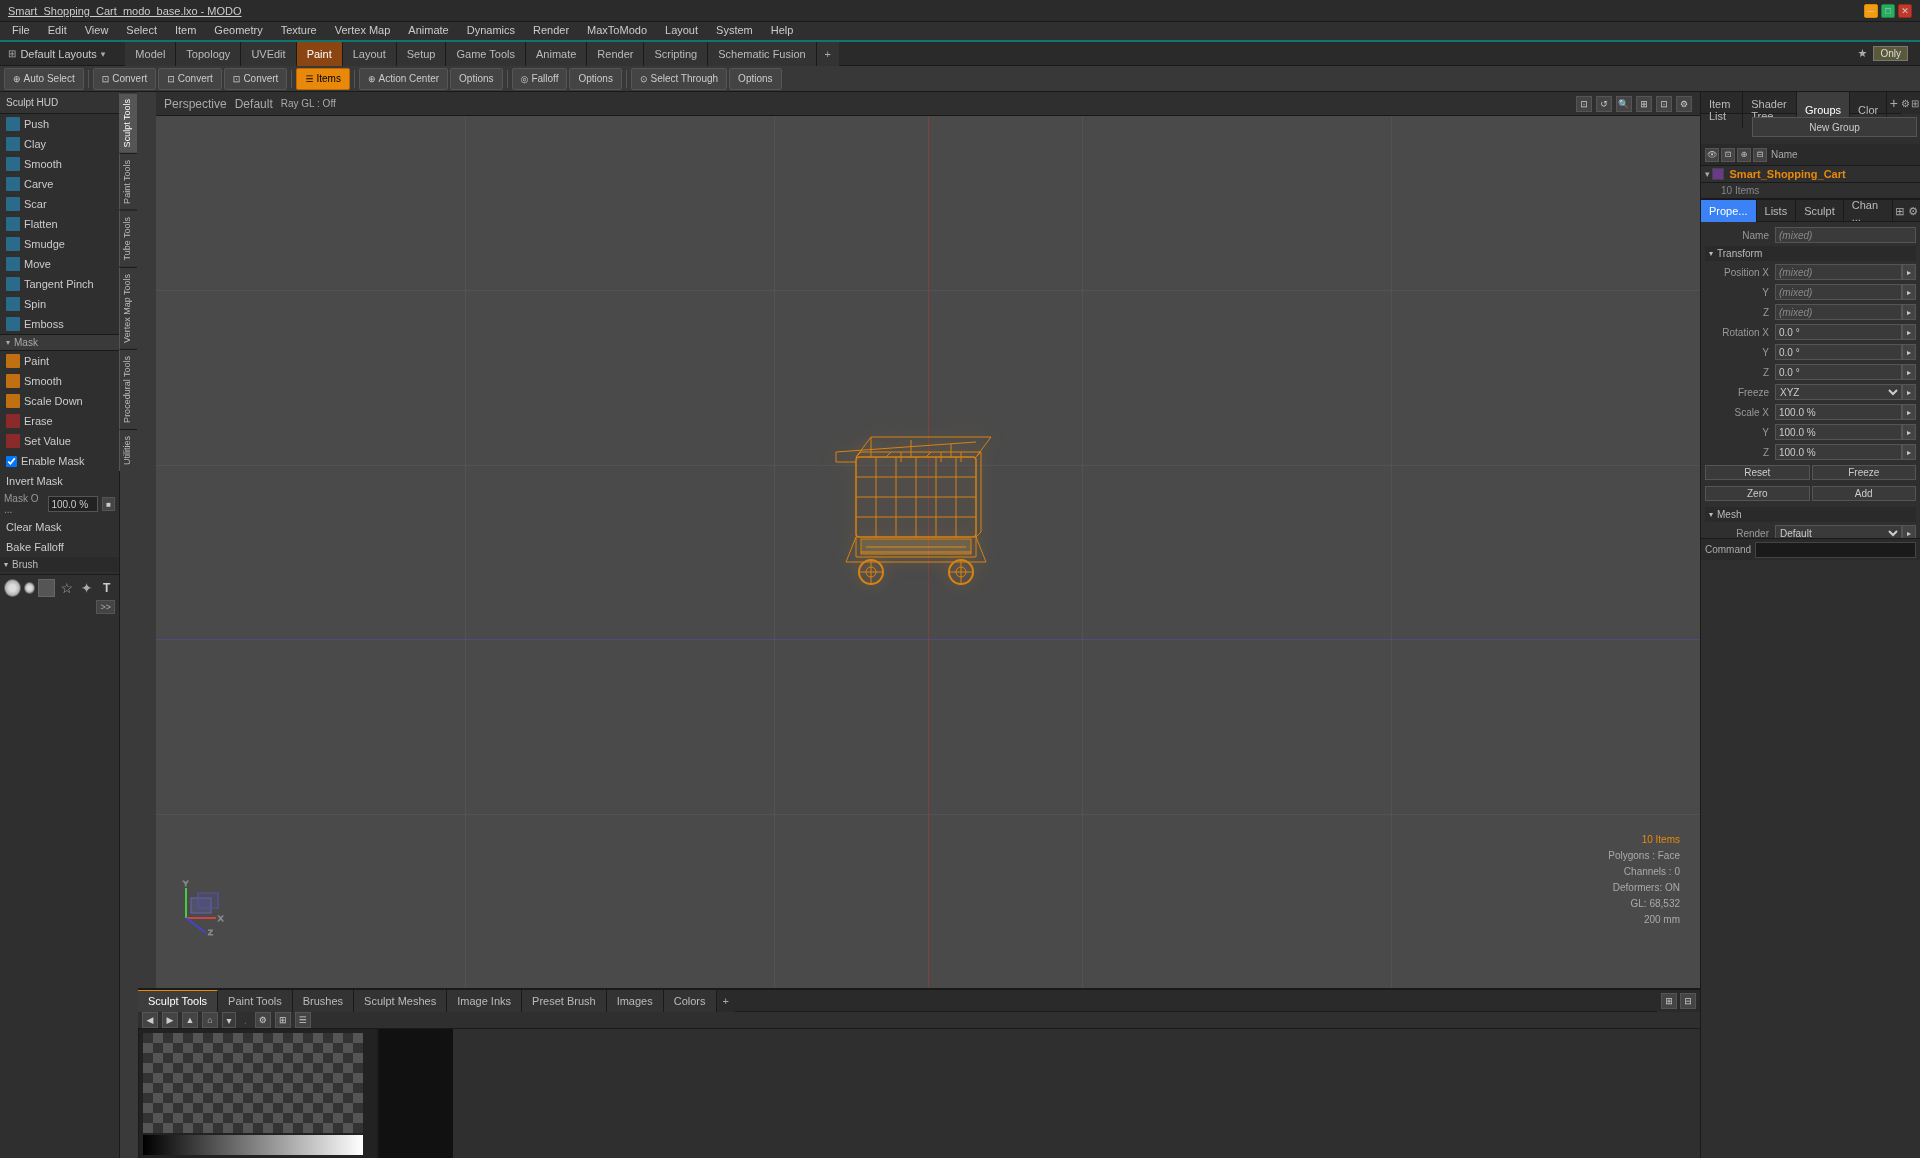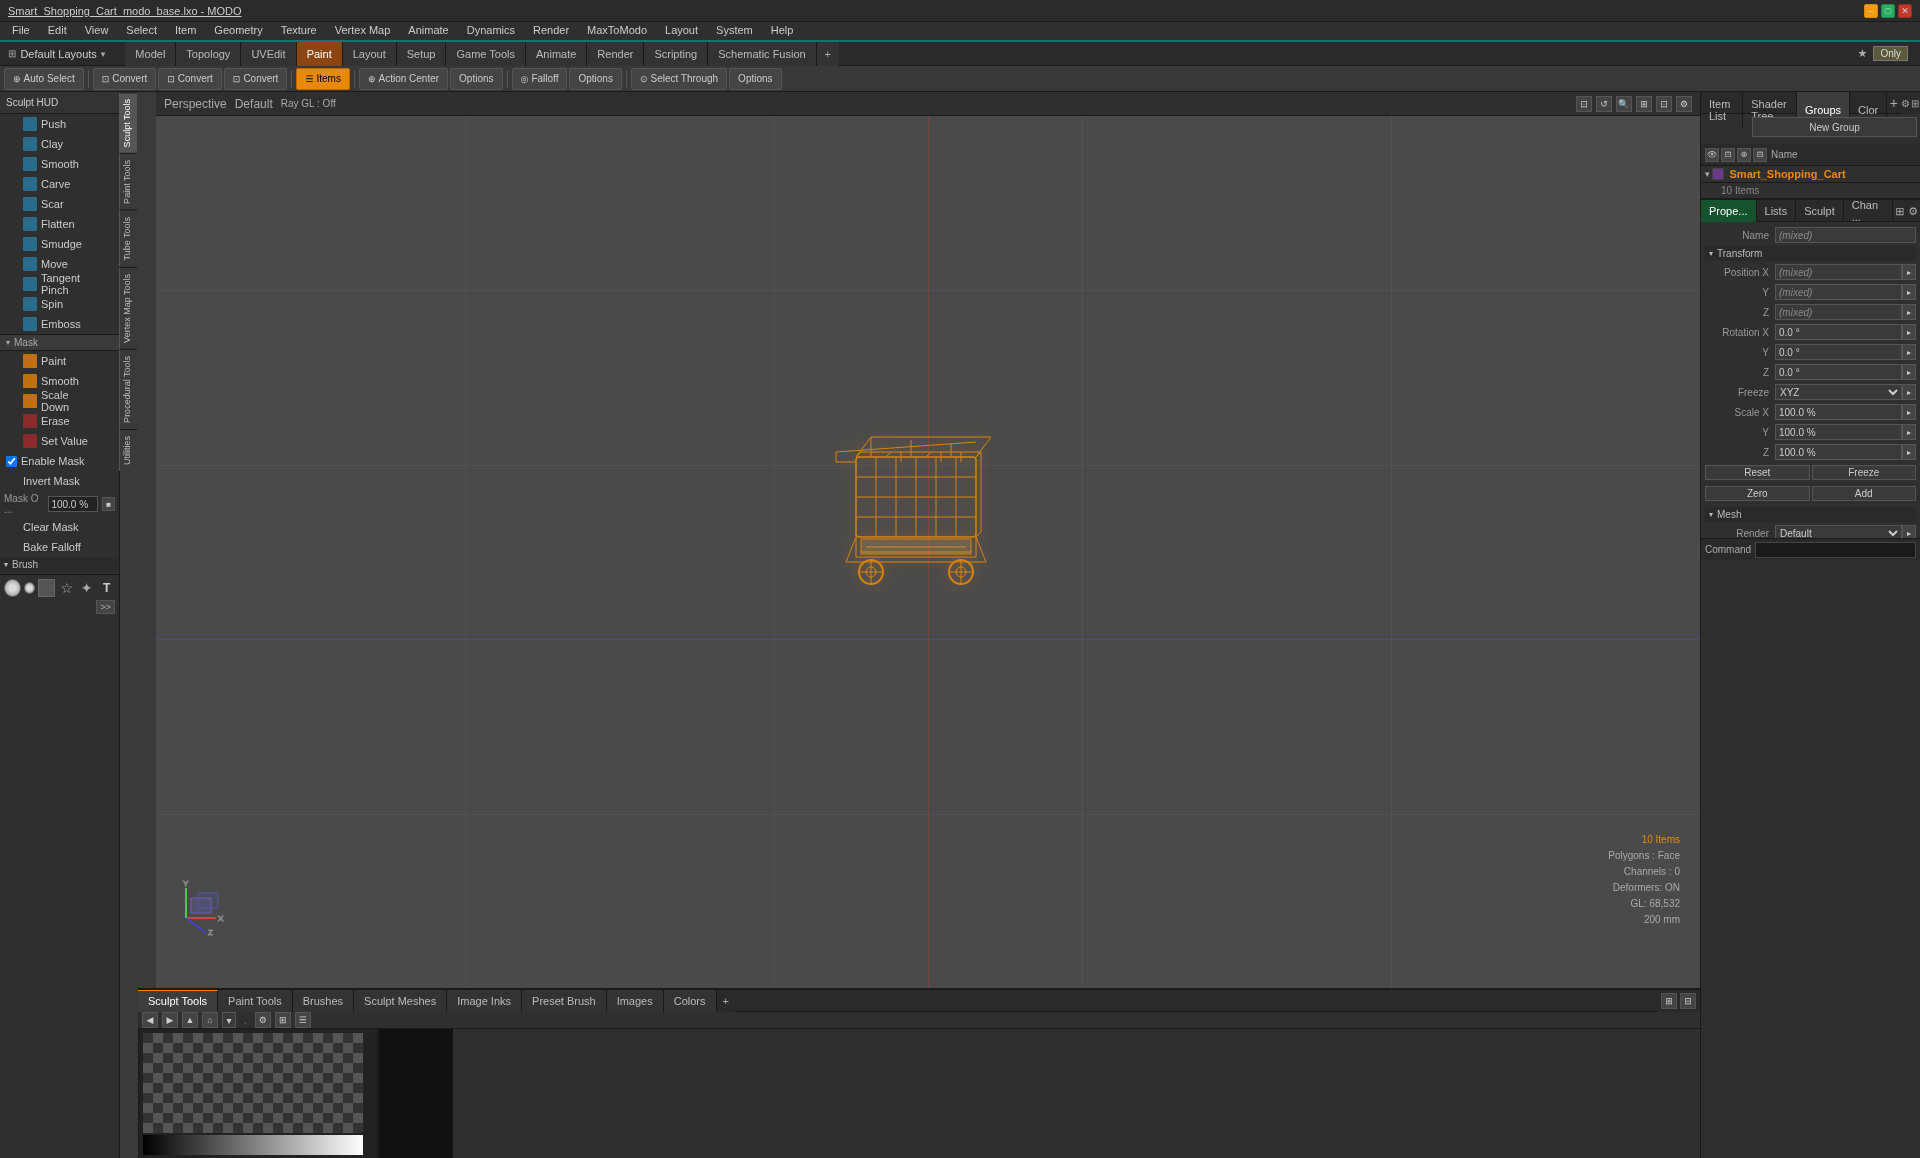--- a/index.html
+++ b/index.html
@@ -38,21 +38,21 @@
 
     
     #left-sidebar { width: 120px; background: #2f2f2f; display: flex; flex-direction: column; border-right: 1px solid #1a1a1a; position: relative; }
     #sidebar-tabs { position: absolute; right: -18px; top: 0; width: 18px; display: flex; flex-direction: column; z-index: 10; }
     .sidebar-tab-label { writing-mode: vertical-rl; text-orientation: mixed; transform: rotate(180deg); background: #3a3a3a; color: #bbb; font-size: 9px; padding: 6px 2px; cursor: pointer; border-bottom: 1px solid #1a1a1a; border-right: 1px solid #555; }
     .sidebar-tab-label.active { background: #555; color: #fff; }
 
     .sidebar-section-header { background: #3a3a3a; color: #aaa; font-size: 10px; padding: 2px 6px; border-bottom: 1px solid #1a1a1a; display: flex; align-items: center; gap: 4px; cursor: pointer; }
     .sidebar-section-header::before { content: '▾'; font-size: 8px; }
 
-    .sidebar-item { height: 20px; display: flex; align-items: center; gap: 4px; padding: 0 23px; cursor: pointer; color: #ccc; font-size: 11px; }
+    .sidebar-item { height: 20px; display: flex; align-items: center; gap: 4px; padding: 0 6px; cursor: pointer; color: #ccc; font-size: 11px; }
     .sidebar-item-icon { width: 14px; height: 14px; background: #666; border-radius: 1px; display: flex; align-items: center; justify-content: center; font-size: 8px; flex-shrink: 0; }
     .sidebar-item-icon.blue { background: #2a6a8a; }
     .sidebar-item-icon.orange { background: #c07010; }
     .sidebar-item-icon.red { background: #8a2a2a; }
 
     .mask-section { border-top: 1px solid #1a1a1a; }
     .mask-opacity { display: flex; align-items: center; padding: 2px 4px; gap: 4px; font-size: 10px; }
     .mask-opacity-input { width: 50px; height: 16px; background: #222; border: 1px solid #555; color: #ccc; font-size: 10px; padding: 0 2px; }
     .mask-opacity-btn { width: 14px; height: 14px; background: #444; border: 1px solid #555; display: flex; align-items: center; justify-content: center; font-size: 8px; cursor: pointer; }
 
@@ -128,21 +128,21 @@
     .group-item { display: flex; align-items: center; padding: 2px 4px; border-bottom: 1px solid #1a1a1a; }
     .group-item .expand-arrow { color: #aaa; font-size: 9px; cursor: pointer; margin-right: 2px; }
     .group-item-icon { width: 12px; height: 12px; background: #555; border: 1px solid #444; margin-right: 3px; }
     .group-item-name { color: #e8890c; font-size: 11px; font-weight: bold; }
     .group-sub-text { color: #888; font-size: 10px; padding-left: 20px; }
 
     
     #props-panel { height: 340px; background: #2f2f2f; border-top: 2px solid #1a1a1a; display: flex; flex-direction: column; }
     #props-tabs { height: 22px; background: #2a2a2a; display: flex; border-bottom: 1px solid #1a1a1a; }
     .props-tab { padding: 0 8px; height: 22px; display: flex; align-items: center; color: #bbb; cursor: pointer; font-size: 11px; border-right: 1px solid #1a1a1a; }
-    .props-tab.active { background: #14532d; color: #fff; }
+    .props-tab.active { background: #3b82f6; color: #fff; }
     .props-expand-icon { width: 16px; height: 22px; display: flex; align-items: center; justify-content: center; margin-left: auto; cursor: pointer; color: #aaa; }
 
     #props-content { flex: 1; overflow-y: auto; padding: 4px; }
     .prop-row { display: flex; align-items: center; margin-bottom: 2px; min-height: 18px; }
     .prop-label { color: #999; font-size: 10px; width: 70px; text-align: right; padding-right: 6px; flex-shrink: 0; }
     .prop-value { flex: 1; height: 16px; background: #3a3a3a; border: 1px solid #555; color: #ccc; font-size: 10px; padding: 0 3px; display: flex; align-items: center; }
     .prop-value-mixed { color: #888; font-style: italic; }
     .prop-btn-right { width: 14px; height: 16px; background: #444; border: 1px solid #555; display: flex; align-items: center; justify-content: center; font-size: 8px; color: #ccc; cursor: pointer; }
 
     .section-header { background: #2a2a2a; color: #bbb; font-size: 10px; padding: 2px 4px; margin-bottom: 2px; display: flex; align-items: center; cursor: pointer; }

